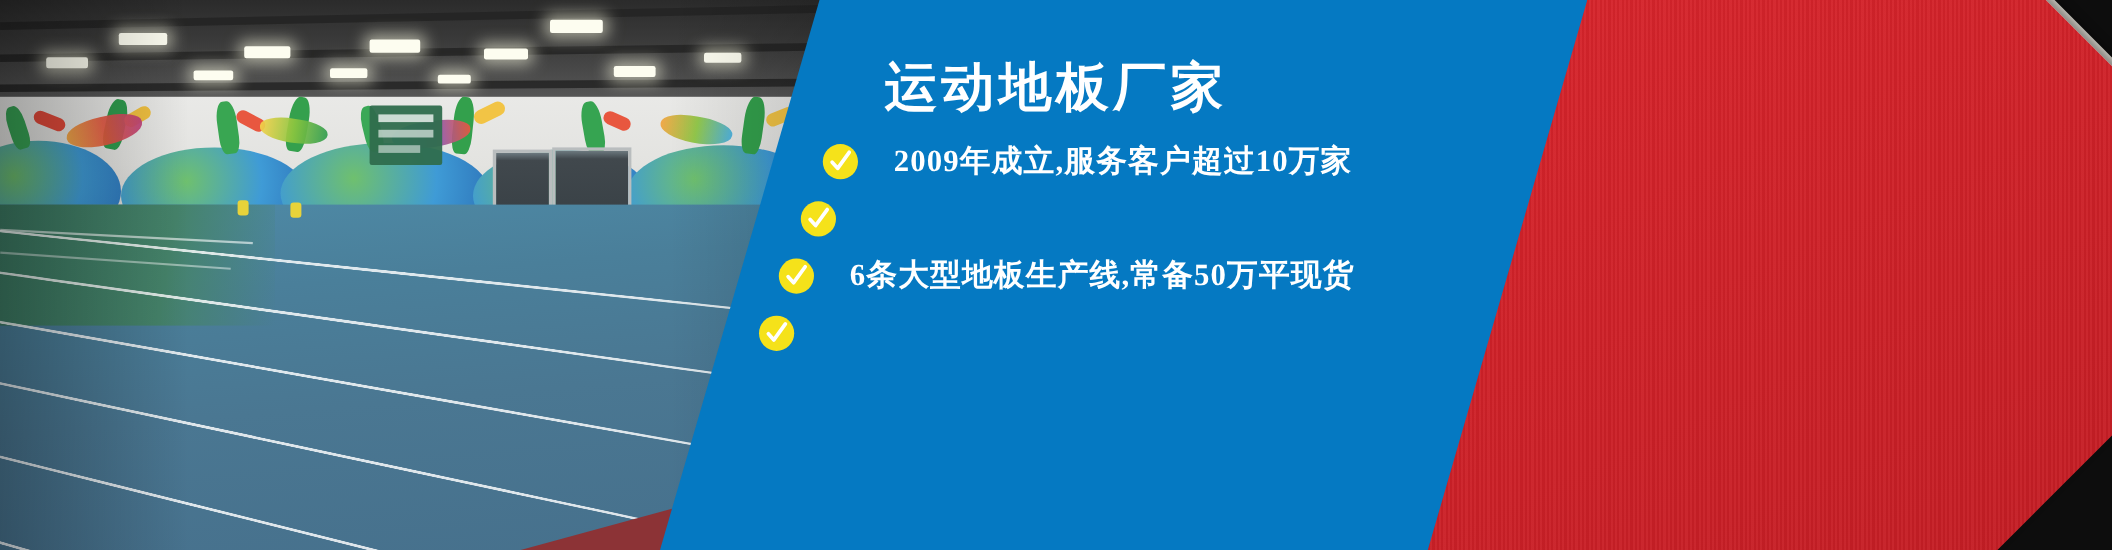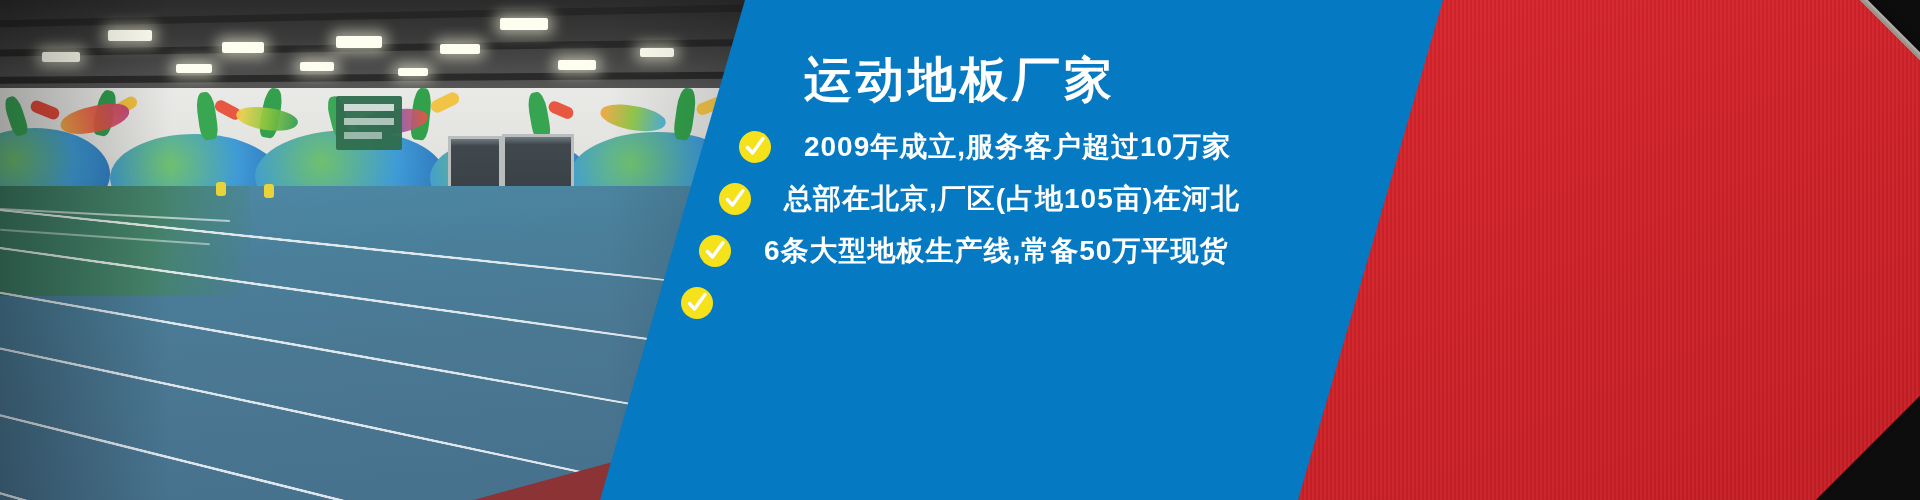--- a/index.html
+++ b/index.html
@@ -5,21 +5,21 @@
   html, body {
     margin: 0;
     padding: 0;
     background: #000;
   }
   .banner {
     position: relative;
     width: 1920px;
     height: 500px;
     overflow: hidden;
-    font-family: Liberation Sans, sans-serif;
+    font-family: Liberation Serif, serif;
     background: #0f766e;
   }
 
   
   .photo-left {
     position: absolute;
     left: 0; top: 0;
     width: 780px; height: 500px;
     overflow: hidden;
     background: #2a3a46;
@@ -296,21 +296,20 @@
           <path d="M9.5 17.5 L14.5 23 L25 8.5" fill="none" stroke="#ffffff" stroke-width="3.4" stroke-linecap="round" stroke-linejoin="round"></path>
         </svg>
         <span class="bullet-text">2009年成立,服务客户超过10万家</span>
       </li>
 
       <li class="bullet b2">
         <svg class="check-icon" viewBox="0 0 34 34">
           <circle cx="17" cy="17" r="16" fill="#f5e21a"></circle>
           <path d="M9.5 17.5 L14.5 23 L25 8.5" fill="none" stroke="#ffffff" stroke-width="3.4" stroke-linecap="round" stroke-linejoin="round"></path>
         </svg>
-        <span class="bullet-text">总部在北京,厂区(占地105亩)在河北</span>
       </li>
 
       <li class="bullet b3">
         <svg class="check-icon" viewBox="0 0 34 34">
           <circle cx="17" cy="17" r="16" fill="#f5e21a"></circle>
           <path d="M9.5 17.5 L14.5 23 L25 8.5" fill="none" stroke="#ffffff" stroke-width="3.4" stroke-linecap="round" stroke-linejoin="round"></path>
         </svg>
         <span class="bullet-text">6条大型地板生产线,常备50万平现货</span>
       </li>
 

